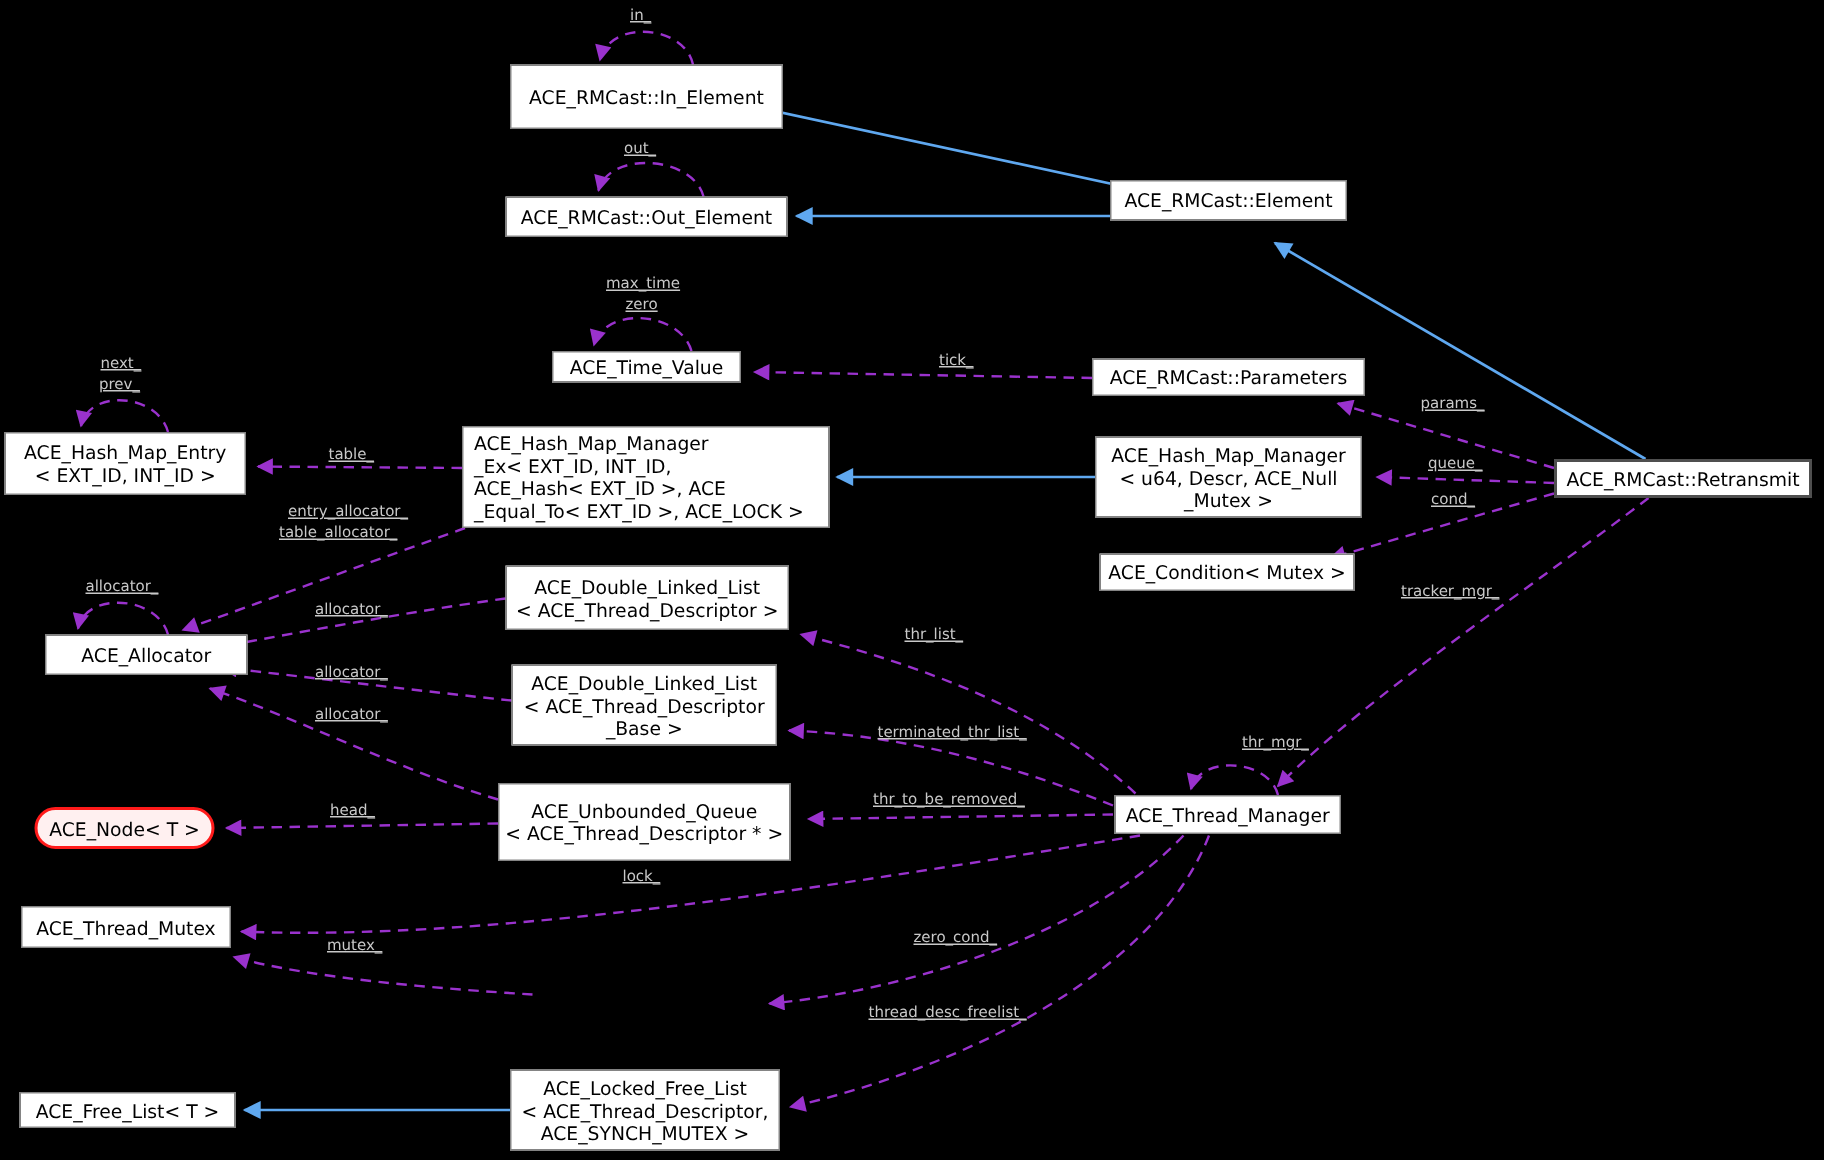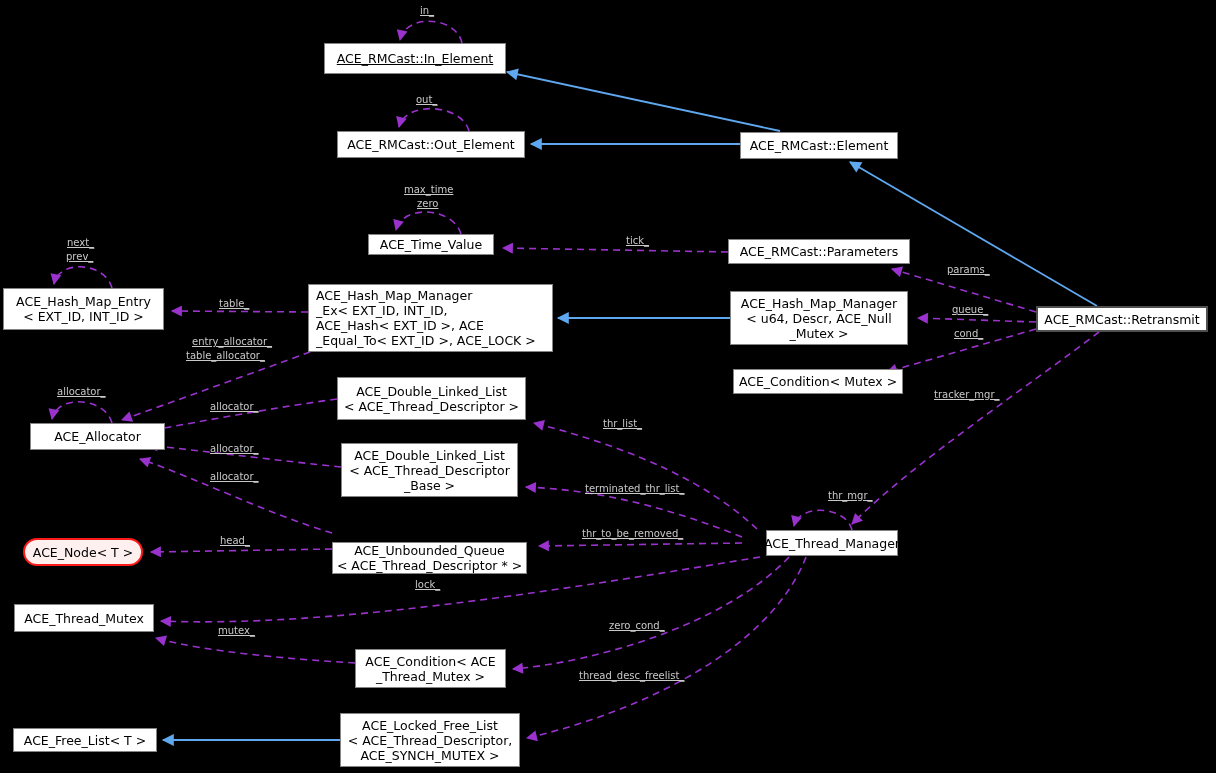--- a/index.html
+++ b/index.html
@@ -62,29 +62,29 @@
     <path class="ep" d="M 742,537 C 670,508 600,490 526,487" marker-end="url(#mP)"></path>
     <path class="ep" d="M 742,543 L 539,546" marker-end="url(#mP)"></path>
     <path class="ep" d="M 332,549 L 151,552" marker-end="url(#mP)"></path>
     <path class="ep" d="M 760,557 C 560,590 330,628 161,621" marker-end="url(#mP)"></path>
     <path class="ep" d="M 355,663 C 290,659 205,652 156,638" marker-end="url(#mP)"></path>
     <path class="ep" d="M 789,557 C 725,625 595,662 513,669" marker-end="url(#mP)"></path>
     <path class="ep" d="M 806,557 C 770,650 640,712 527,738" marker-end="url(#mP)"></path>
     <path class="ep" d="M 852,530 C 846,506 800,503 794,526" marker-end="url(#mP)"></path>
   </svg>
 
-  <div class="node" style="left:324px;top:43px;width:182px;height:31px;text-decoration:underline;">
+  <div class="node" style="left:340px;top:43px;width:182px;height:43px;">
     <span>ACE_RMCast::In_Element</span>
   </div>
 
   <div class="node" style="left:337px;top:131px;width:188px;height:27px;">
     <span>ACE_RMCast::Out_Element</span>
   </div>
 
-  <div class="node" style="left:740px;top:132px;width:158px;height:27px;">
+  <div class="node" style="left:740px;top:120px;width:158px;height:27px;">
     <span>ACE_RMCast::Element</span>
   </div>
 
   <div class="node" style="left:368px;top:234px;width:126px;height:21px;">
     <span>ACE_Time_Value</span>
   </div>
 
   <div class="node" style="left:728px;top:239px;width:182px;height:25px;">
     <span>ACE_RMCast::Parameters</span>
   </div>
@@ -127,37 +127,33 @@
   <div class="node" style="left:341px;top:443px;width:177px;height:54px;">
     <span>ACE_Double_Linked_List</span>
     <span>&lt; ACE_Thread_Descriptor</span>
     <span>_Base &gt;</span>
   </div>
 
   <div class="node red" style="left:23px;top:538px;width:120px;height:28px;border-radius:14px;">
     <span>ACE_Node&lt; T &gt;</span>
   </div>
 
-  <div class="node" style="left:332px;top:542px;width:195px;height:32px;">
+  <div class="node" style="left:332px;top:522px;width:195px;height:52px;">
     <span>ACE_Unbounded_Queue</span>
     <span>&lt; ACE_Thread_Descriptor * &gt;</span>
   </div>
 
-  <div class="node" style="left:766px;top:530px;width:132px;height:26px;text-align:right;">
+  <div class="node" style="left:743px;top:530px;width:151px;height:26px;text-align:right;">
     <span>ACE_Thread_Manager</span>
   </div>
 
   <div class="node" style="left:14px;top:604px;width:140px;height:28px;">
     <span>ACE_Thread_Mutex</span>
   </div>
 
-  <div class="node" style="left:355px;top:649px;width:151px;height:39px;">
-    <span>ACE_Condition&lt; ACE</span>
-    <span>_Thread_Mutex &gt;</span>
-  </div>
 
   <div class="node" style="left:340px;top:713px;width:180px;height:54px;">
     <span>ACE_Locked_Free_List</span>
     <span>&lt; ACE_Thread_Descriptor,</span>
     <span>ACE_SYNCH_MUTEX &gt;</span>
   </div>
 
   <div class="node" style="left:13px;top:728px;width:144px;height:24px;align-items:center;">
     <span>ACE_Free_List&lt; T &gt;</span>
   </div>

